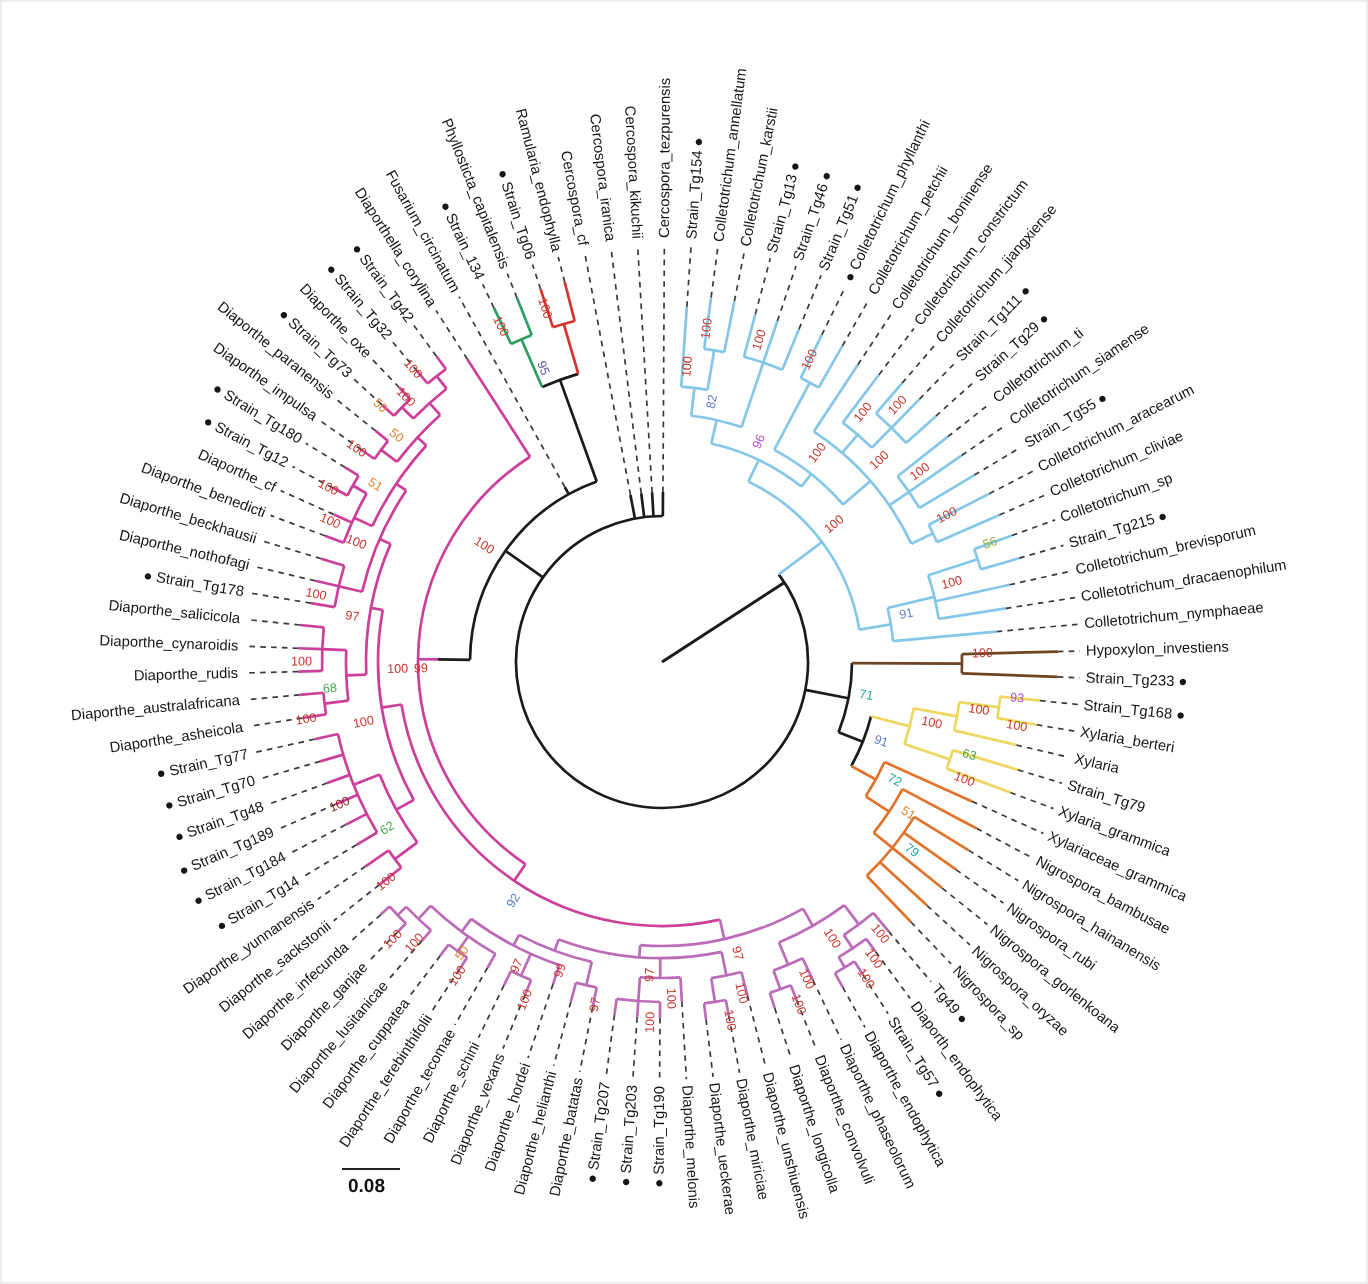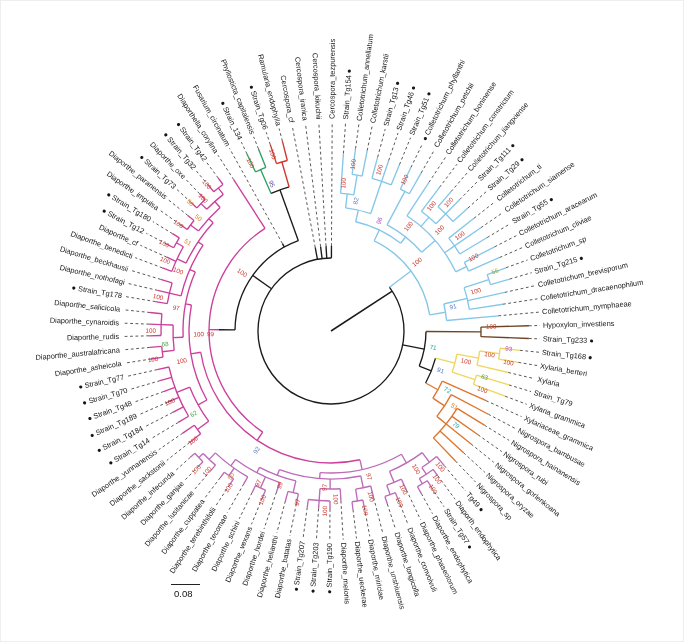--- a/index.html
+++ b/index.html
@@ -1,19 +1,19 @@
 <!DOCTYPE html>
 <html><head>
 <meta charset="utf-8">
 <style>
   html,body{margin:0;padding:0;background:#fff;}
   .figure{position:relative;width:684px;height:642px;background:#ffffff;
           font-family:"Liberation Sans",sans-serif;overflow:hidden;border:1px solid #eeeeee;box-sizing:border-box;}
   svg text{font-family:"Liberation Sans",sans-serif;}
-  .scalebar{position:absolute;left:170px;top:583px;}
+  .scalebar{position:absolute;left:170px;top:583px;font-weight:bold;}
   .sb-line{width:29px;border-top:1.7px solid #222;}
   .sb-label{font-size:9.5px;color:#111;margin-top:3px;margin-left:3px;}
 </style>
 </head>
 <body>
 
 <div class="figure">
   <svg id="tree-svg" width="684" height="642" viewBox="0 0 684 642">
       <g>
         <path d="M 388.40 286.20 A 73 73 0 1 1 330.42 257.00" fill="none" stroke="#1b1b1b" stroke-width="1.35"></path>

